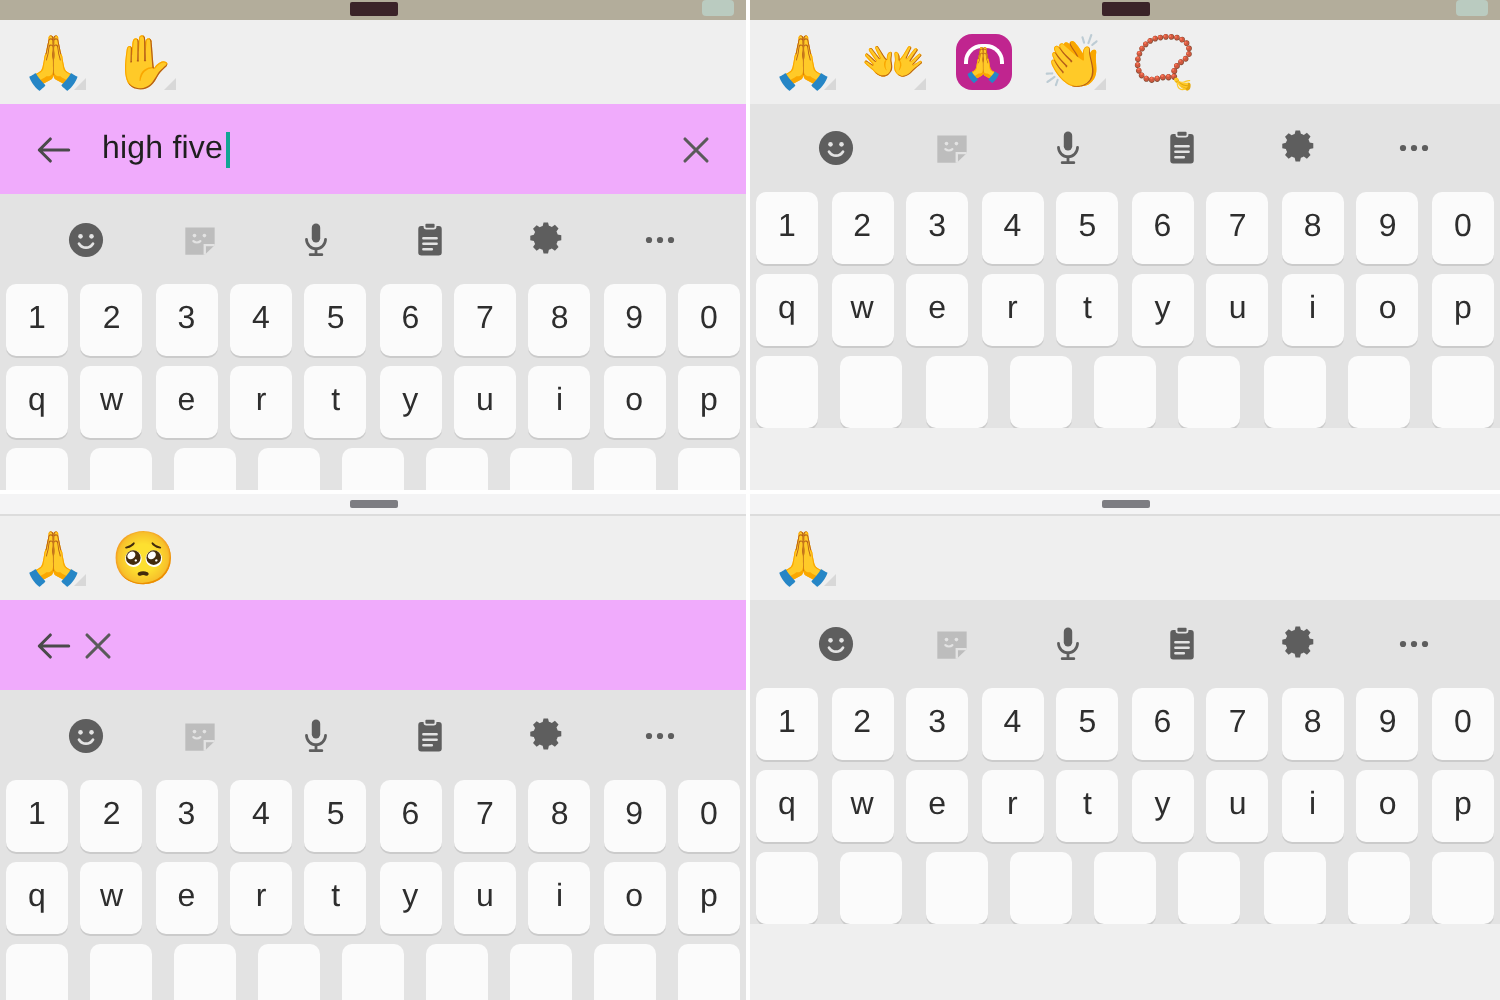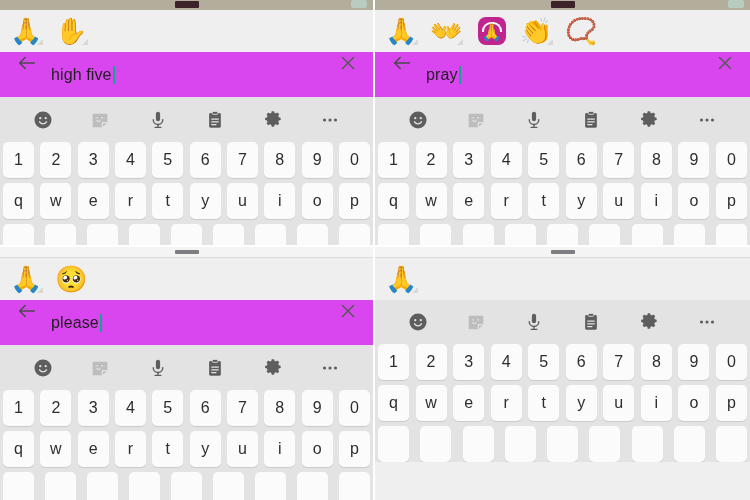--- a/index.html
+++ b/index.html
@@ -78,23 +78,23 @@
     position:absolute;top:5px;left:50%;transform:translateX(-50%);
     width:16px;height:8px;
     border:2px solid #ffffff;
     border-bottom:none;
     border-radius:9px 9px 0 0;
   }
 
   
   .searchrow{
     height:46px;
-    display:flex;
+    display:flex;align-items:center;
     padding:0 14px 0 16px;
-    background:#d946ef;
+    background:#f0abfc;
     position:relative;
   }
   .searchrow:after{
     content:"";position:absolute;left:0;right:0;bottom:0;height:1px;
     background:#e3e3e3;
   }
   .backicon{
     width:22px;height:22px;flex:0 0 22px;
     display:flex;align-items:center;justify-content:center;
     color:#4a4a4a;
@@ -297,36 +297,20 @@
           </div>
         </div>
         <div class="emoji">
           <span>👏</span>
           <span class="tone"></span>
         </div>
         <div class="emoji">
           <span>📿</span>
         </div>
       </div>
-      <div class="searchrow">
-        <span class="backicon">
-          <svg viewBox="0 0 24 24" width="22" height="22">
-            <path d="M20 12H4M4 12l6-6M4 12l6 6" fill="none" stroke="currentColor" stroke-width="1.7" stroke-linecap="round" stroke-linejoin="round"></path>
-          </svg>
-        </span>
-        <span class="searchtext">
-          <span>pray</span>
-          <span class="caret"></span>
-        </span>
-        <span class="clearicon">
-          <svg viewBox="0 0 24 24" width="22" height="22">
-            <path d="M6 6l12 12M18 6L6 18" fill="none" stroke="currentColor" stroke-width="1.7" stroke-linecap="round"></path>
-          </svg>
-        </span>
-      </div>
       <div class="keyboard">
         <div class="kbtoolbar">
           <span class="tbicon">
             <svg viewBox="0 0 24 24" width="22" height="22">
               <circle cx="12" cy="12" r="9.3" fill="currentColor"></circle>
               <circle cx="9" cy="10" r="1.25" fill="#e3e3e3"></circle>
               <circle cx="15" cy="10" r="1.25" fill="#e3e3e3"></circle>
               <path d="M8.2 14c1 1.5 2.3 2.2 3.8 2.2s2.8-.7 3.8-2.2" fill="none" stroke="#e3e3e3" stroke-width="1.5" stroke-linecap="round"></path>
             </svg>
           </span>
@@ -415,24 +399,20 @@
         <div class="emoji">
           <span>🥺</span>
         </div>
       </div>
       <div class="searchrow">
         <span class="backicon">
           <svg viewBox="0 0 24 24" width="22" height="22">
             <path d="M20 12H4M4 12l6-6M4 12l6 6" fill="none" stroke="currentColor" stroke-width="1.7" stroke-linecap="round" stroke-linejoin="round"></path>
           </svg>
         </span>
-        <span class="searchtext">
-          <span>please</span>
-          <span class="caret"></span>
-        </span>
         <span class="clearicon">
           <svg viewBox="0 0 24 24" width="22" height="22">
             <path d="M6 6l12 12M18 6L6 18" fill="none" stroke="currentColor" stroke-width="1.7" stroke-linecap="round"></path>
           </svg>
         </span>
       </div>
       <div class="keyboard">
         <div class="kbtoolbar">
           <span class="tbicon">
             <svg viewBox="0 0 24 24" width="22" height="22">

